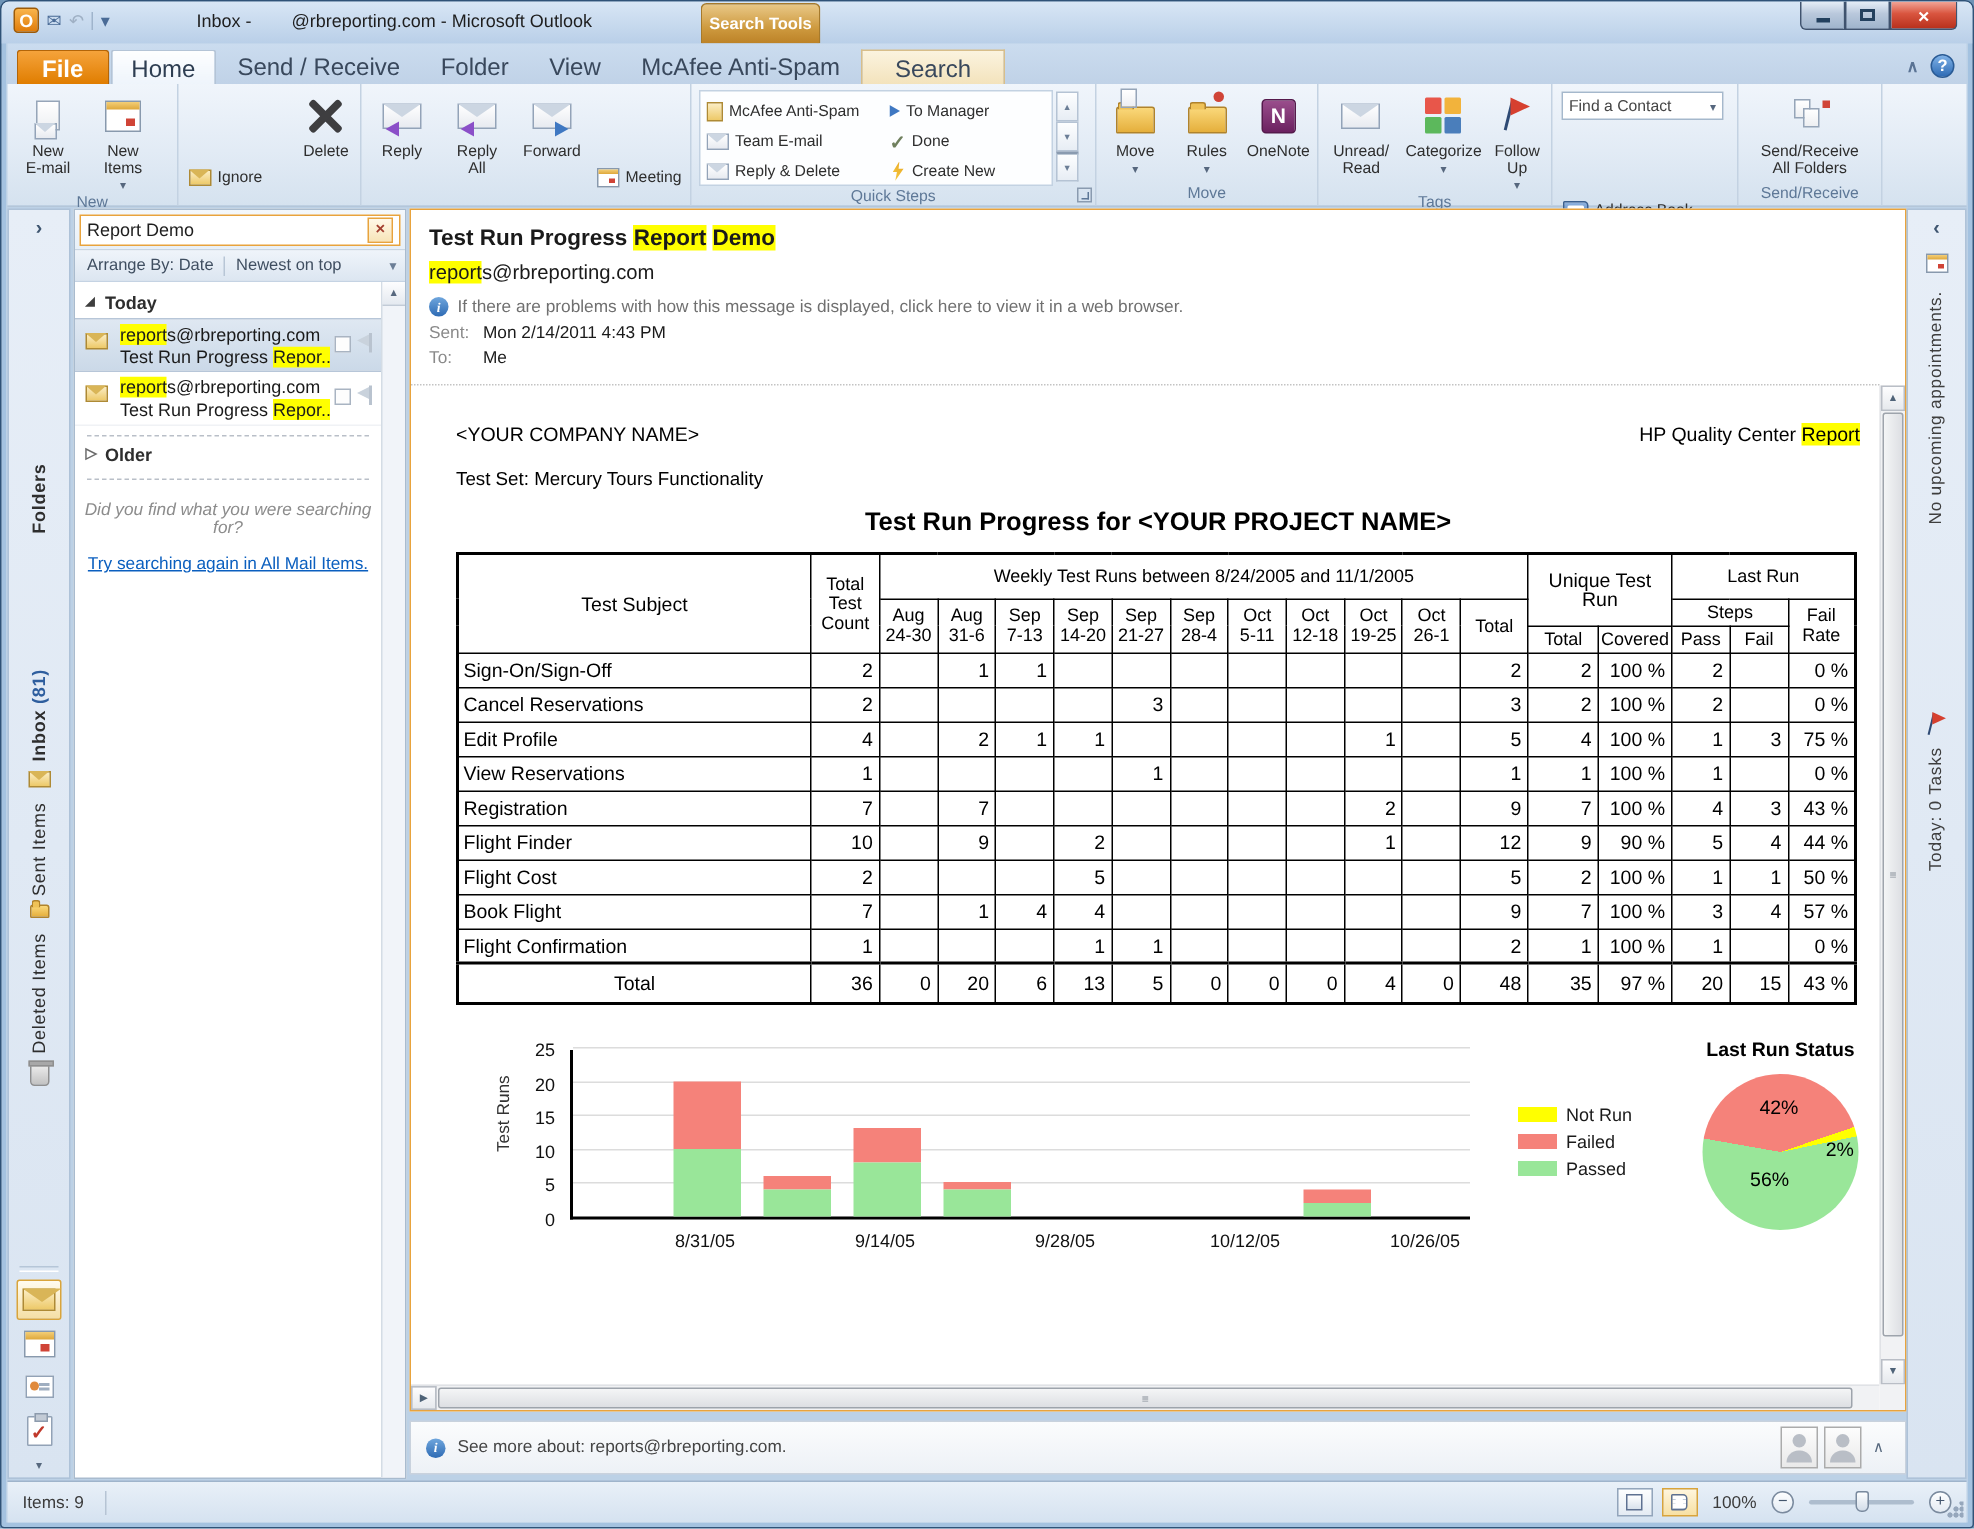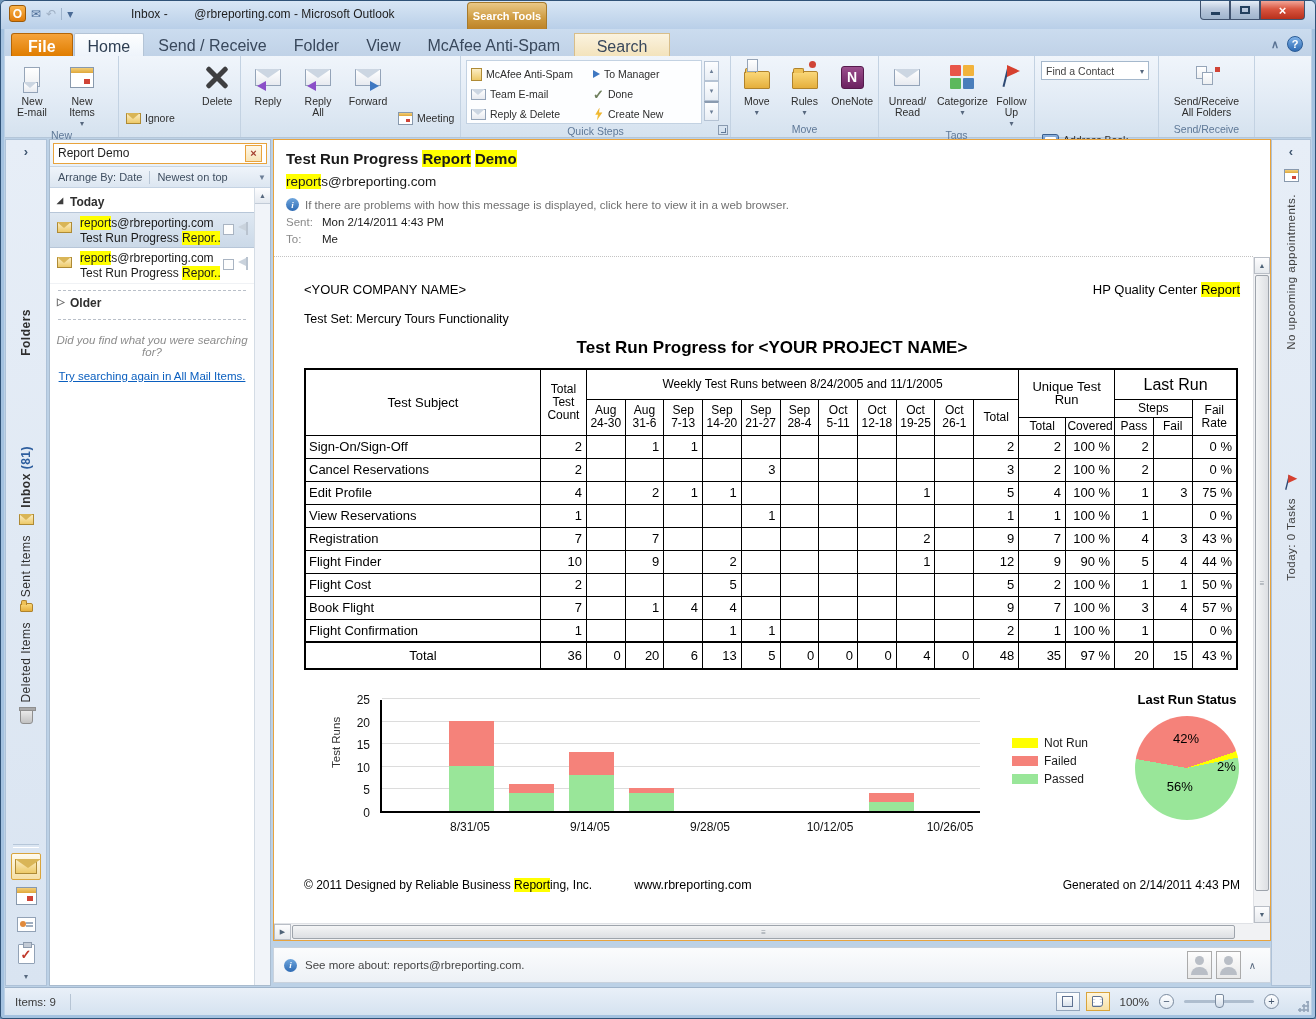--- a/index.html
+++ b/index.html
@@ -244,21 +244,21 @@
   
   .todostrip { position:absolute; right:4px; top:138px; width:40px; bottom:32px; background:linear-gradient(#E7EEF7,#D9E4F1);
                border:1px solid #AEC2D8; display:flex; flex-direction:column; align-items:center; }
   .todostrip .vtext { color:#3E3E3E; font-size:11.5px; }
 
   
   .statusbar { position:absolute; left:4px; right:4px; bottom:3px; height:28px;
                background:linear-gradient(#E9F0F8,#D5E2F0); border-top:1px solid #9FB4CB; display:flex; align-items:center; }
   .sb-items { font-size:11.5px; color:#3B3B3B; padding:0 14px 0 10px; }
   .sb-sep { width:1px; height:16px; background:#B6C4D4; }
-  .sb-right { margin-left:auto; display:flex; align-items:center; gap:6px; padding-right:32px; }
+  .sb-right { margin-left:auto; display:flex; align-items:center; gap:6px; padding-right:10px; }
   .viewbtn { width:24px; height:19px; border:1px solid #93A5BB; background:linear-gradient(#FDFEFF,#E4EBF3);
              display:flex; align-items:center; justify-content:center; }
   .viewbtn.sel { border-color:#D9A43B; background:linear-gradient(#FFF6DE,#F7E0A4); }
   .vb-glyph { width:11px; height:11px; border:1px solid #5E7191; background:linear-gradient(#fff,#D8E1EC); }
   .vb-glyph.book { background:repeating-linear-gradient(#fff,#fff 2px,#9FB0C6 3px); }
   .zoomtxt { font-size:11.5px; color:#3B3B3B; margin:0 4px; }
   .zbtn { width:15px; height:15px; border-radius:50%; border:1px solid #7A8A9E; background:linear-gradient(#FDFEFF,#E4EBF3);
           font-size:11px; color:#44566E; display:flex; align-items:center; justify-content:center; line-height:1; }
   .ztrack { width:70px; height:3px; background:#AEBDCE; border-radius:2px; position:relative; margin:0 4px; }
   .zthumb { position:absolute; left:31px; top:-6px; width:9px; height:14px; background:linear-gradient(#FDFEFF,#D3DDE9);
@@ -667,21 +667,21 @@
           </colgroup>
           <thead>
             <tr>
               <th rowspan="3" style="font-size: 13px;">Test Subject</th>
               <th class="pre" rowspan="3">Total
 Test
 Count</th>
               <th class="wk-title" colspan="11">Weekly Test Runs between 8/24/2005 and 11/1/2005</th>
               <th class="pre" colspan="2" rowspan="2" style="font-size: 13px;">Unique Test
 Run</th>
-              <th colspan="3" style="font-size: 16px; margin-top: 40px;">Last Run</th>
+              <th colspan="3" style="font-size: 12px; margin-top: 40px;">Last Run</th>
             </tr>
             <tr>
               <th class="pre" rowspan="2">Aug
 24-30</th>
               <th class="pre" rowspan="2">Aug
 31-6</th>
               <th class="pre" rowspan="2">Sep
 7-13</th>
               <th class="pre" rowspan="2">Sep
 14-20</th>
@@ -976,25 +976,20 @@
         <div class="pieblock">
           <div class="pietitle">Last Run Status</div>
           <div class="pie" id="pie" style="background: conic-gradient(from 280deg, rgb(245, 130, 122) 0deg, rgb(245, 130, 122) 151.2deg, rgb(255, 255, 0) 151.2deg, rgb(255, 255, 0) 158.4deg, rgb(153, 230, 153) 158.4deg, rgb(153, 230, 153) 360deg);">
               <span class="pielab" style="left: 49%; top: 21%;">42%</span>
               <span class="pielab" style="left: 88%; top: 48%;">2%</span>
               <span class="pielab" style="left: 43%; top: 67%;">56%</span>
             </div>
         </div>
       </div>
 
-      <div class="rb-footer">
-        <span><span>© 2011 Designed by Reliable Business </span><span class="hl">Report</span><span>ing, Inc.</span></span>
-        <span class="f-url">www.rbreporting.com</span>
-        <span class="f-gen">Generated on 2/14/2011 4:43 PM</span>
-      </div>
     </div>
 
     <div class="vsb">
       <div class="sb-btn up">▲</div>
       <div class="vthumb">≡</div>
       <div class="sb-btn dn">▼</div>
     </div>
     <div class="hsb">
       <div class="sb-btn lf">◀</div>
       <div class="hthumb">≡</div>

